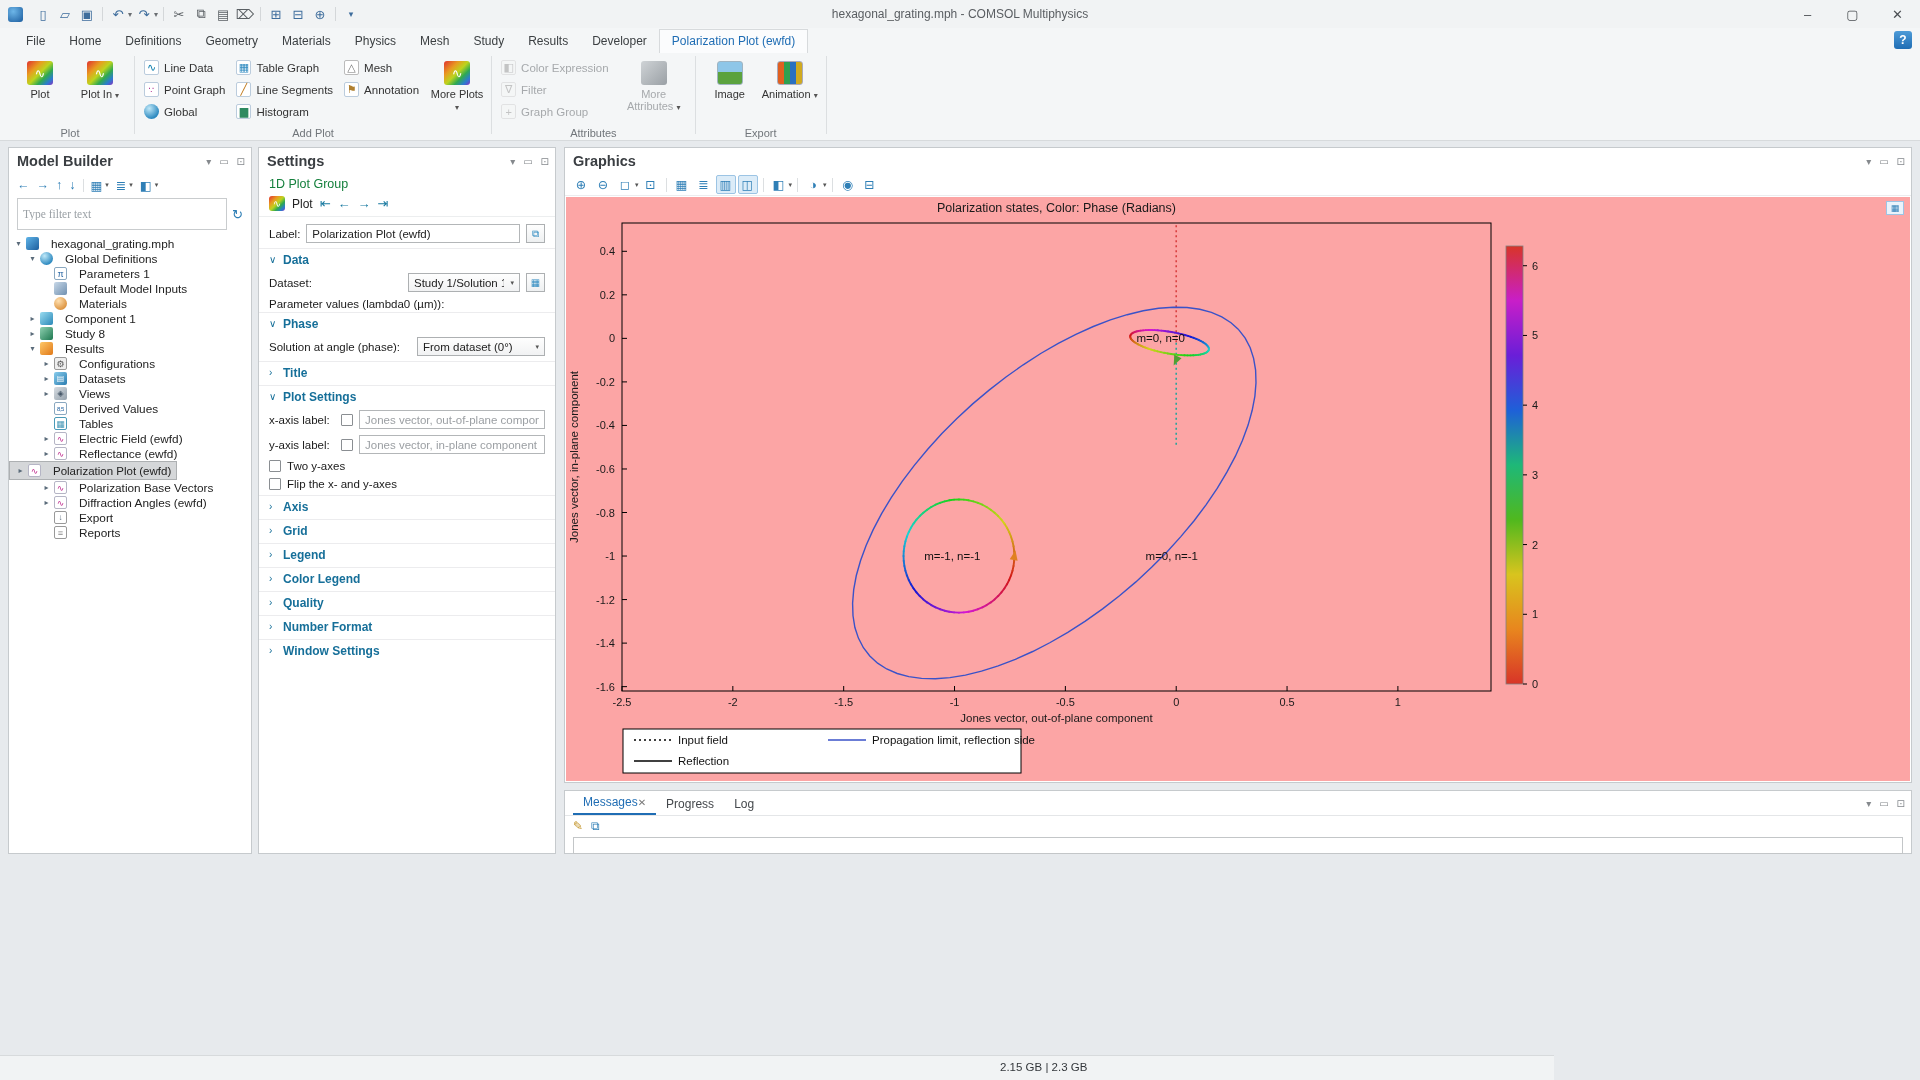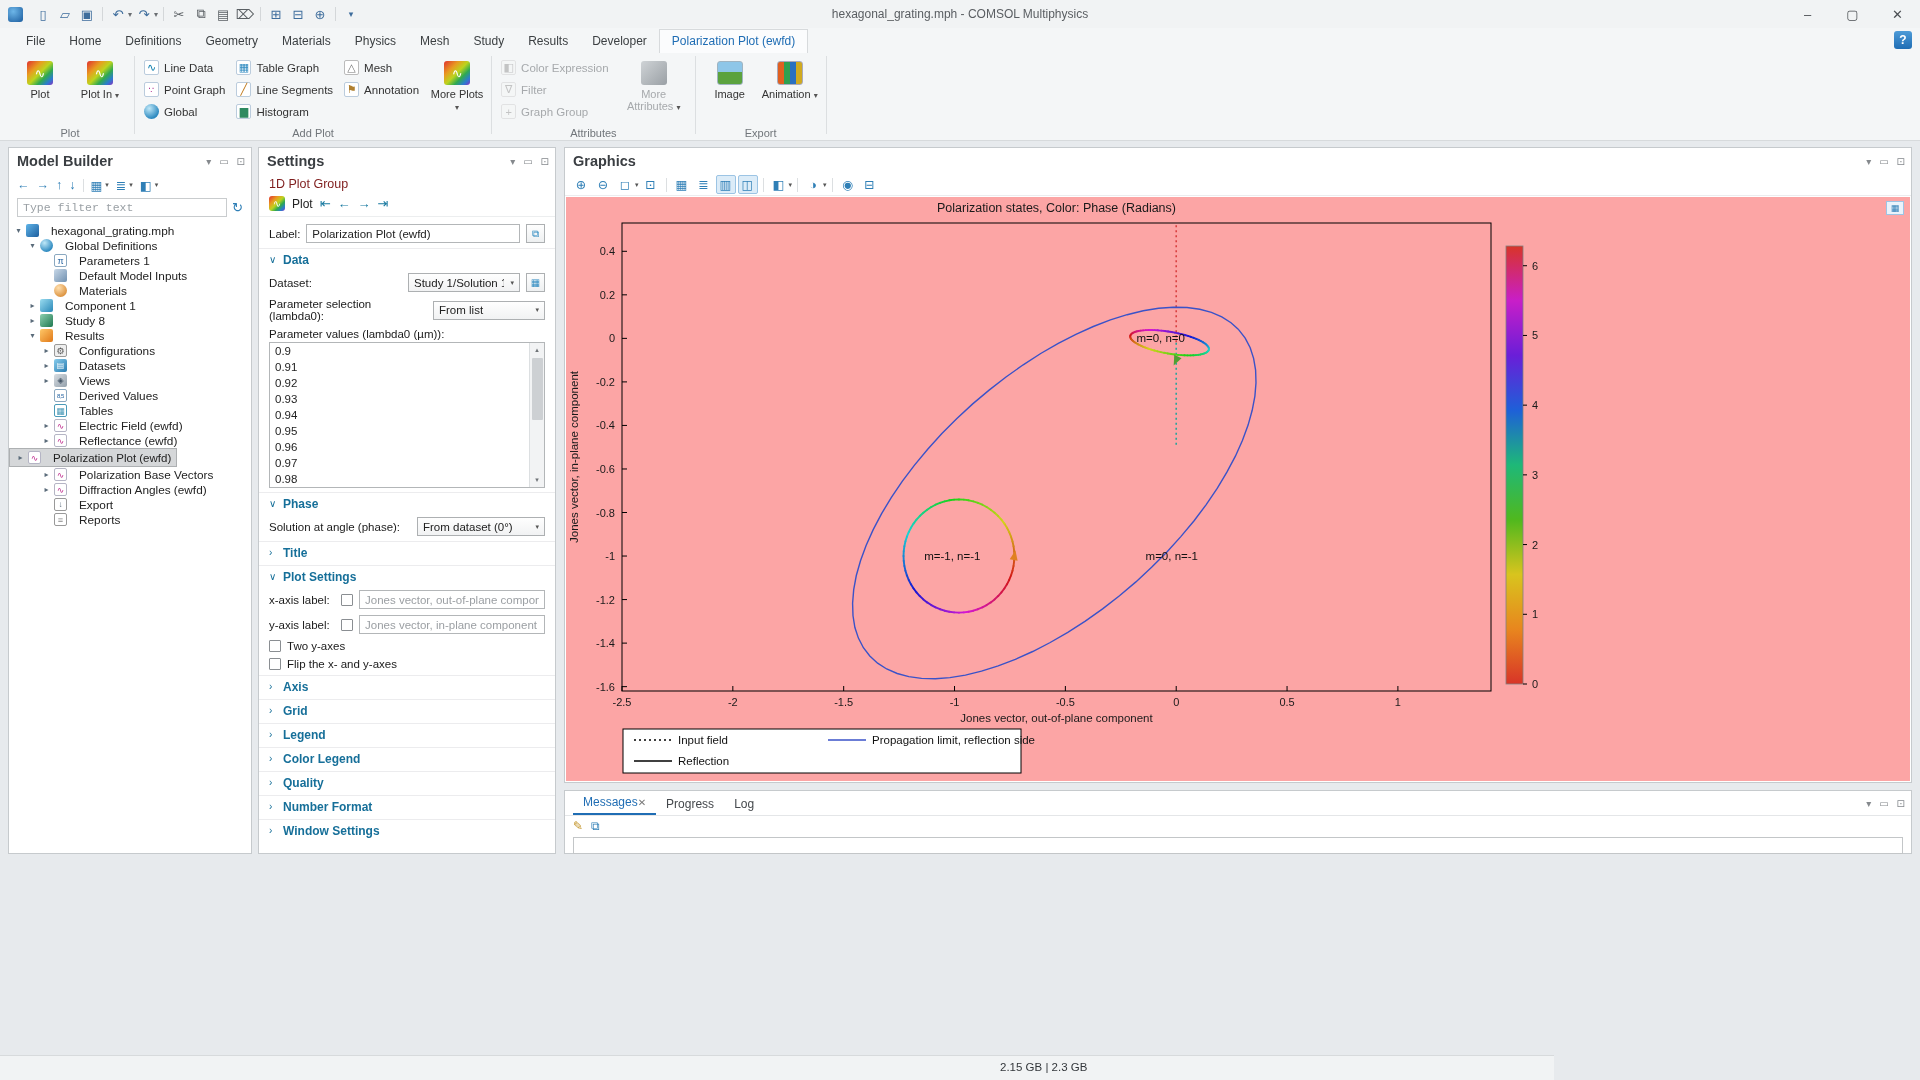--- a/index.html
+++ b/index.html
@@ -54,21 +54,21 @@
   .panel{position:absolute;background:#fff;border:1px solid #c6cacd}
   .phead{height:26px;display:flex;align-items:center;padding:0 8px;position:relative}
   .ptitle{font-size:14.5px;font-weight:700;color:#3a3e42}
   .picons{position:absolute;right:6px;top:0;height:26px;display:flex;align-items:center;gap:8px;color:#85898d;font-size:10px}
   .picons span{cursor:default}
   
   .mbtools{height:22px;display:flex;align-items:center;gap:7px;padding:0 8px;color:#2f7fb6;font-size:12.5px}
   .mbtools .dd{font-size:7px;color:#555;margin-left:-4px}
   .mbtools .tsep{width:1px;height:13px;background:#dcdfe1}
   .filterrow{display:flex;align-items:center;gap:5px;padding:2px 8px 4px}
-  .filterrow input{flex:1;height:19px;border:1px solid #c9ccce;padding:4px 5px;font-size:11.5px;font-family:Liberation Mono, monospace;color:#333}
+  .filterrow input{flex:1;height:32px;border:1px solid #c9ccce;padding:4px 5px;font-size:11.5px;font-family:Liberation Serif, serif;color:#333}
   .filterrow input::placeholder{color:#9aa0a5}
   .tree{padding-top:2px;font-size:11.8px}
   .trow{display:flex;align-items:center;height:15px;white-space:nowrap;cursor:default}
   .trow.sel{background:#d5d7d9}
   .tw{width:11px;flex:none;font-size:8px;color:#5a6b7a;text-align:center}
   .tl{margin-left:12px}
   .d0{padding-left:4px}.d1{padding-left:18px}.d2{padding-left:32px}
   .ti{width:13px;height:13px;border-radius:2px;display:inline-flex;align-items:center;justify-content:center;flex:none;margin-left:2px;font-size:9px;position:relative}
   .ti-mph{background:linear-gradient(135deg,#5fb4e8,#1d5e9e)}
   .ti-globe{border-radius:50%;background:radial-gradient(circle at 35% 30%,#bfe8f8,#2e8ac0 72%)}
@@ -88,21 +88,21 @@
   .ti-derived{background:#fff;border:1px solid #8aa8c0;color:#1d5e9e}
   .ti-derived::before{content:"8,5";font-size:6px;letter-spacing:-.5px}
   .ti-tables{background:#fff;border:1px solid #4a9ab8;color:#4a9ab8}
   .ti-tables::before{content:"▦";font-size:9px}
   .ti-plot{background:#fff;border:1px solid #b5b5c5;color:#c03090}
   .ti-plot::before{content:"∿";font-size:9px}
   .ti-export{background:#fff;border:1px solid #999;color:#567}
   .ti-export::before{content:"↓";font-size:8px}
   .ti-report{background:#fff;border:1px solid #999;color:#888}
   .ti-report::before{content:"≡";font-size:9px}
-  .subtitle{padding:3px 10px 2px;font-size:12.5px;color:#7f1d1d}
+  .subtitle{padding:3px 10px 2px;font-size:12.5px;color:#15803d}
   .plotrow{display:flex;align-items:center;gap:7px;padding:3px 10px 5px;border-bottom:1px solid #eceeef}
   .plotrow .pbl{font-size:12px;color:#222}
   .navarr{color:#1879a0;font-size:13px;cursor:default}
   .srow{display:flex;align-items:center;gap:6px;padding:3px 10px}
   .slabel{font-size:11.5px;color:#1a1a1a}
   .inp{height:19px;border:1px solid #b3b6b8;padding:0 5px;font-size:11.5px;font-family:inherit;color:#222;background:#fff}
   .inp.grayed{color:#9b9fa3}
   .sel{height:19px;border:1px solid #adb0b2;background:linear-gradient(#fefefe,#f1f2f3);display:inline-flex;align-items:center;padding:0 5px;font-size:11.5px;position:relative;cursor:default}
   .sel .sv{flex:1;white-space:nowrap;overflow:hidden}
   .sel .sa{font-size:7px;color:#555;margin-left:6px}
@@ -453,48 +453,22 @@
     <span class="sct">Data</span>
   </div>
   <div class="srow">
     <span class="slabel" style="flex:1">Dataset:</span>
     <div class="sel" style="width:112px">
         <span class="sv">Study 1/Solution 1</span>
         <span class="sa">▾</span>
       </div>
     <span class="sqbtn">▦</span>
   </div>
-  <div class="srow">
-    <span class="slabel" style="flex:1">Parameter selection (lambda0):</span>
-    <div class="sel" style="width:112px">
-        <span class="sv">From list</span>
-        <span class="sa">▾</span>
-      </div>
-  </div>
   <div class="srow" style="padding-bottom:0">
     <span class="slabel">Parameter values (lambda0 (µm)):</span>
-  </div>
-  <div class="listwrap">
-    <div class="litems">
-      <div class="litem">0.9</div>
-      <div class="litem">0.91</div>
-      <div class="litem">0.92</div>
-      <div class="litem">0.93</div>
-      <div class="litem">0.94</div>
-      <div class="litem">0.95</div>
-      <div class="litem">0.96</div>
-      <div class="litem">0.97</div>
-      <div class="litem">0.98</div>
-    </div>
-    <div class="lsb">
-      <span class="lsbtn">▴</span>
-      <div class="lsthumb"></div>
-      <div class="lsfill"></div>
-      <span class="lsbtn">▾</span>
-    </div>
   </div>
 
   <div class="sec">
     <span class="sch">∨</span>
     <span class="sct">Phase</span>
   </div>
   <div class="srow">
     <span class="slabel" style="flex:1">Solution at angle (phase):</span>
     <div class="sel" style="width:128px">
         <span class="sv">From dataset (0°)</span>

